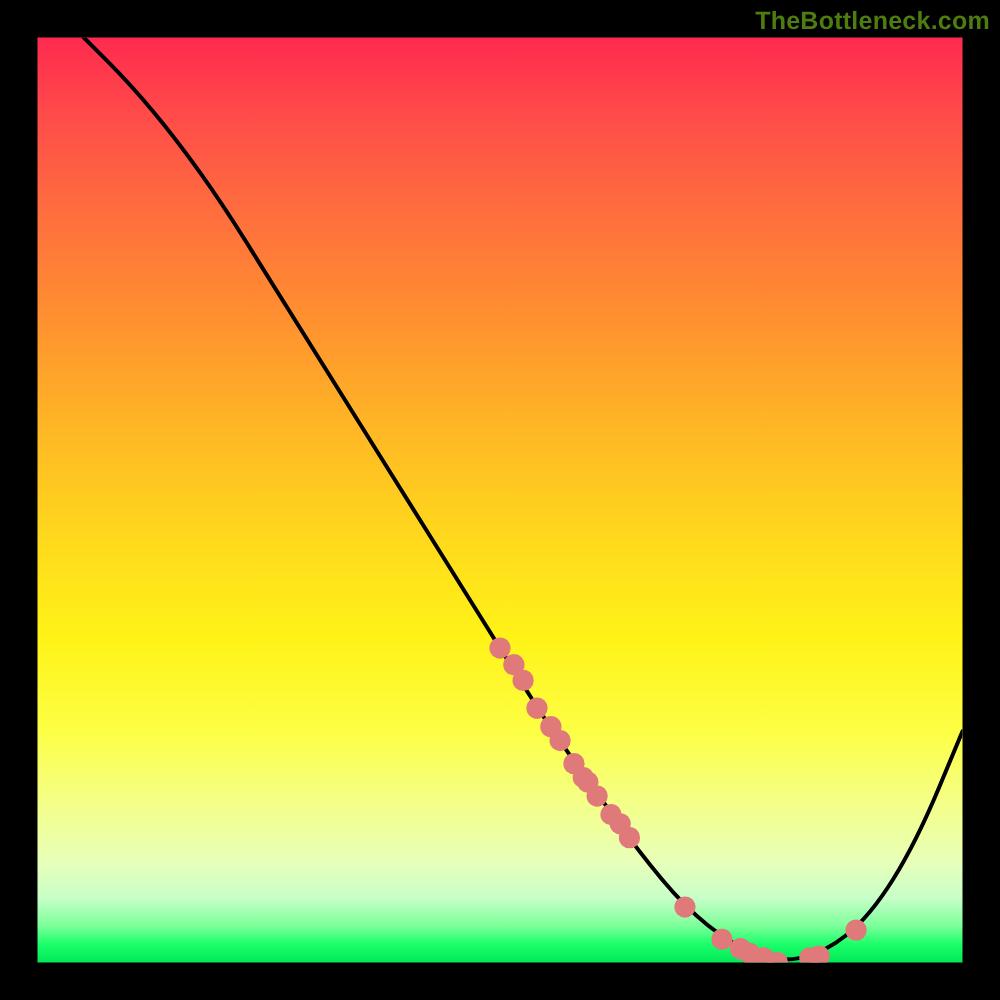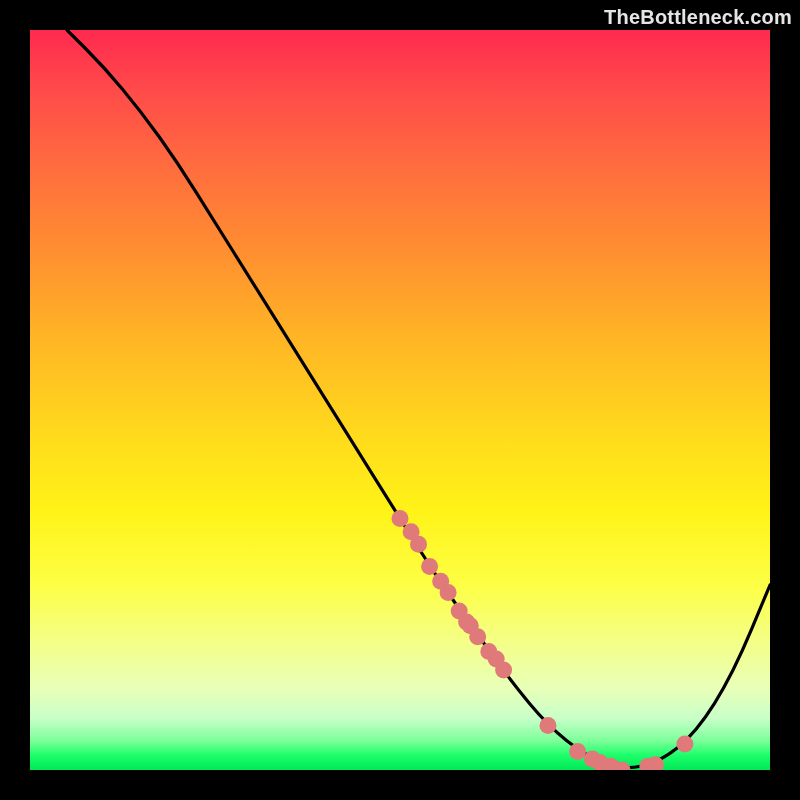--- a/index.html
+++ b/index.html
@@ -33,21 +33,21 @@
       #00e858 100%
     );
   }
   .watermark {
     position: absolute;
     top: 6px;
     right: 8px;
     font-family: Arial, Helvetica, sans-serif;
     font-size: 20px;
     font-weight: bold;
-    color: #e5e5e5;
+    color: #4d7c0f;
     letter-spacing: 0.2px;
   }
   svg.curve {
     position: absolute;
     left: 0;
     top: 0;
     width: 740px;
     height: 740px;
   }
 </style>

